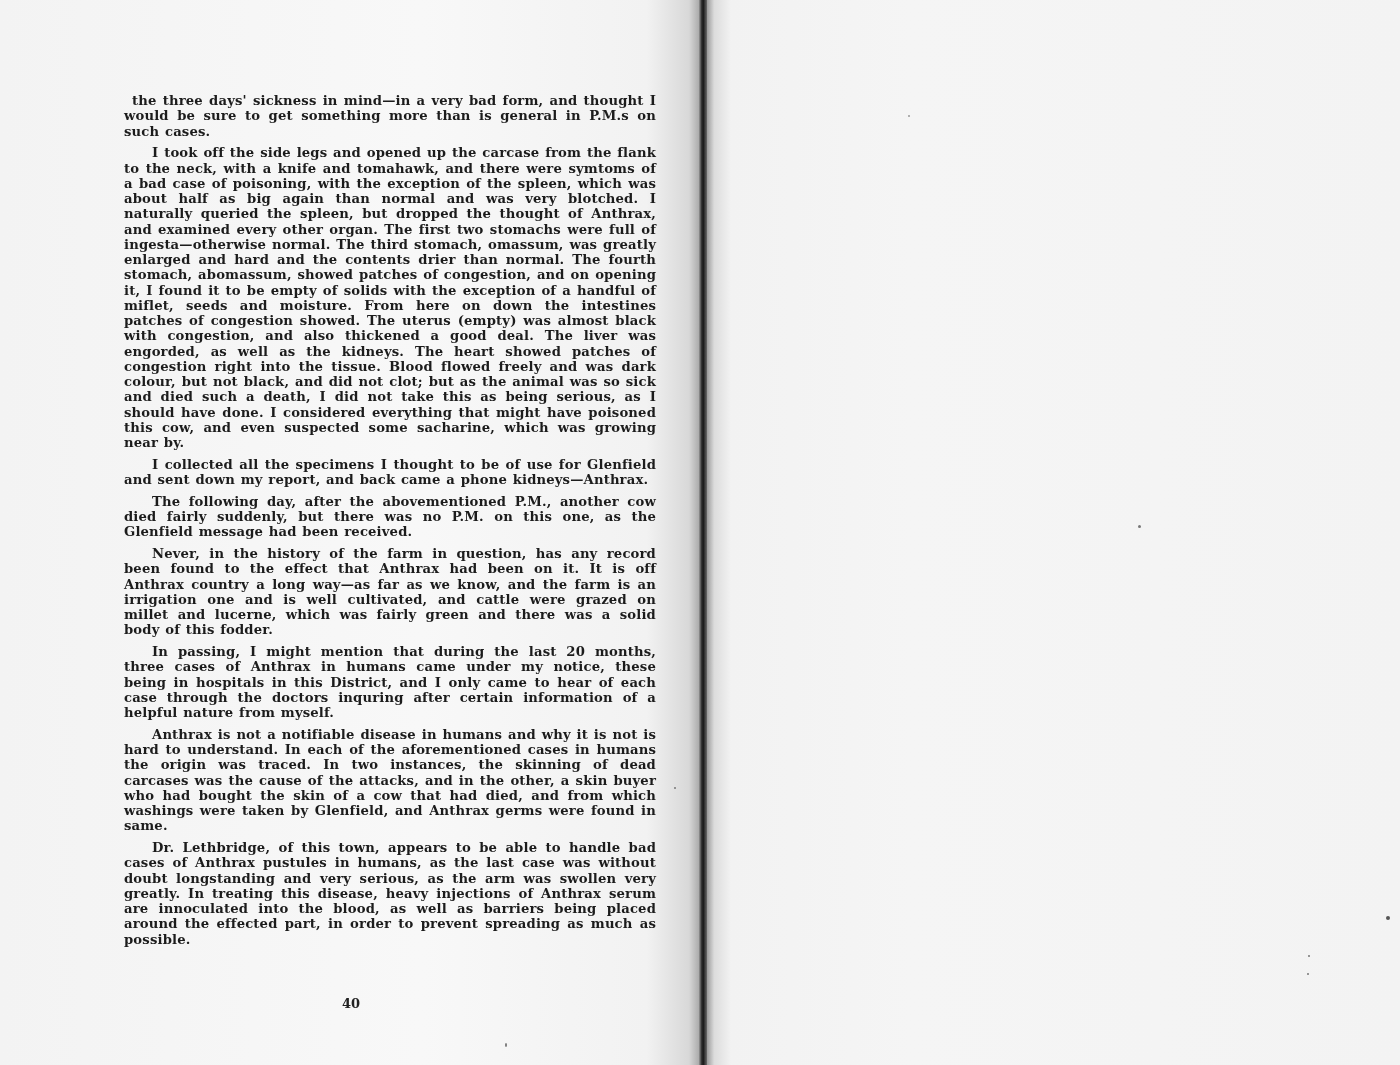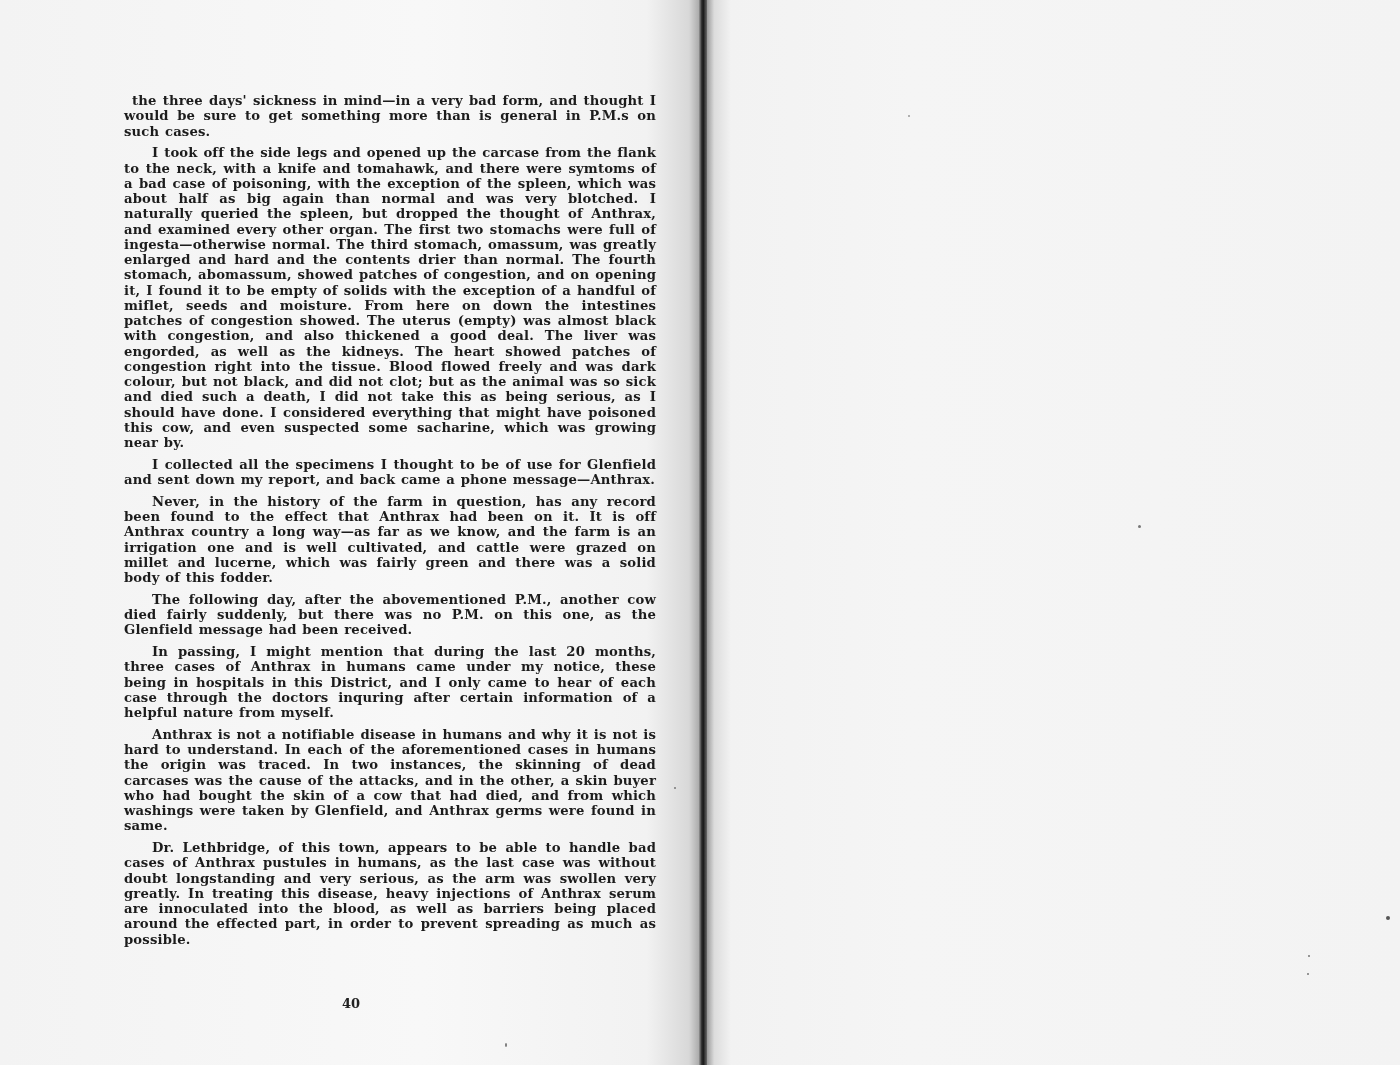--- a/index.html
+++ b/index.html
@@ -84,23 +84,23 @@
   </style>
 </head>
 <body>
 
 <div class="spread">
 
   <div class="page-left">
     <div class="text-column">
       <p class="para first">the three days' sickness in mind—in a very bad form, and thought I would be sure to get something more than is general in P.M.s on such cases.</p>
       <p class="para indent">I took off the side legs and opened up the carcase from the flank to the neck, with a knife and tomahawk, and there were symtoms of a bad case of poisoning, with the exception of the spleen, which was about half as big again than normal and was very blotched. I naturally queried the spleen, but dropped the thought of Anthrax, and examined every other organ.  The first two stomachs were full of ingesta—otherwise normal.  The third stomach, omassum, was greatly enlarged and hard and the contents drier than normal.  The fourth stomach, abomassum, showed patches of congestion, and on opening it, I found it to be empty of solids with the exception of a handful of miflet, seeds and moisture.  From here on down the intestines patches of congestion showed.  The uterus (empty) was almost black with congestion, and also thickened a good deal.  The liver was engorded, as well as the kidneys.  The heart showed patches of congestion right into the tissue.  Blood flowed freely and was dark colour, but not black, and did not clot; but as the animal was so sick and died such a death, I did not take this as being serious, as I should have done.  I considered everything that might have poisoned this cow, and even suspected some sacharine, which was growing near by.</p>
-      <p class="para indent">I collected all the specimens I thought to be of use for Glenfield and sent down my report, and back came a phone message—Anthrax.</p>
+      <p class="para indent">I collected all the specimens I thought to be of use for Glenfield and sent down my report, and back came a phone kidneys—Anthrax.</p>
+      <p class="para indent">The following day, after the abovementioned P.M., another cow died fairly suddenly, but there was no P.M. on this one, as the Glenfield message had been received.</p>
       <p class="para indent">Never, in the history of the farm in question, has any record been found to the effect that Anthrax had been on it.  It is off Anthrax country a long way—as far as we know, and the farm is an irrigation one and is well cultivated, and cattle were grazed on millet and lucerne, which was fairly green and there was a solid body of this fodder.</p>
-      <p class="para indent">The following day, after the abovementioned P.M., another cow died fairly suddenly, but there was no P.M. on this one, as the Glenfield message had been received.</p>
       <p class="para indent">In passing, I might mention that during the last 20 months, three cases of Anthrax in humans came under my notice, these being in hospitals in this District, and I only came to hear of each case through the doctors inquring after certain information of a helpful nature from myself.</p>
       <p class="para indent">Anthrax is not a notifiable disease in humans and why it is not is hard to understand.  In each of the aforementioned cases in humans the origin was traced.  In two instances, the skinning of dead carcases was the cause of the attacks, and in the other, a skin buyer who had bought the skin of a cow that had died, and from which washings were taken by Glenfield, and Anthrax germs were found in same.</p>
       <p class="para indent">Dr. Lethbridge, of this town, appears to be able to handle bad cases of Anthrax pustules in humans, as the last case was without doubt longstanding and very serious, as the arm was swollen very greatly.  In treating this disease, heavy injections of Anthrax serum are innoculated into the blood, as well as barriers being placed around the effected part, in order to prevent spreading as much as possible.</p>
     </div>
     <div class="page-number">40</div>
     <div class="speck" style="left:505px;top:1043px;width:2px;height:4px;"></div>
     <div class="speck" style="left:674px;top:787px;width:2px;height:2px;"></div>
   </div>
 
   <div class="page-right">

